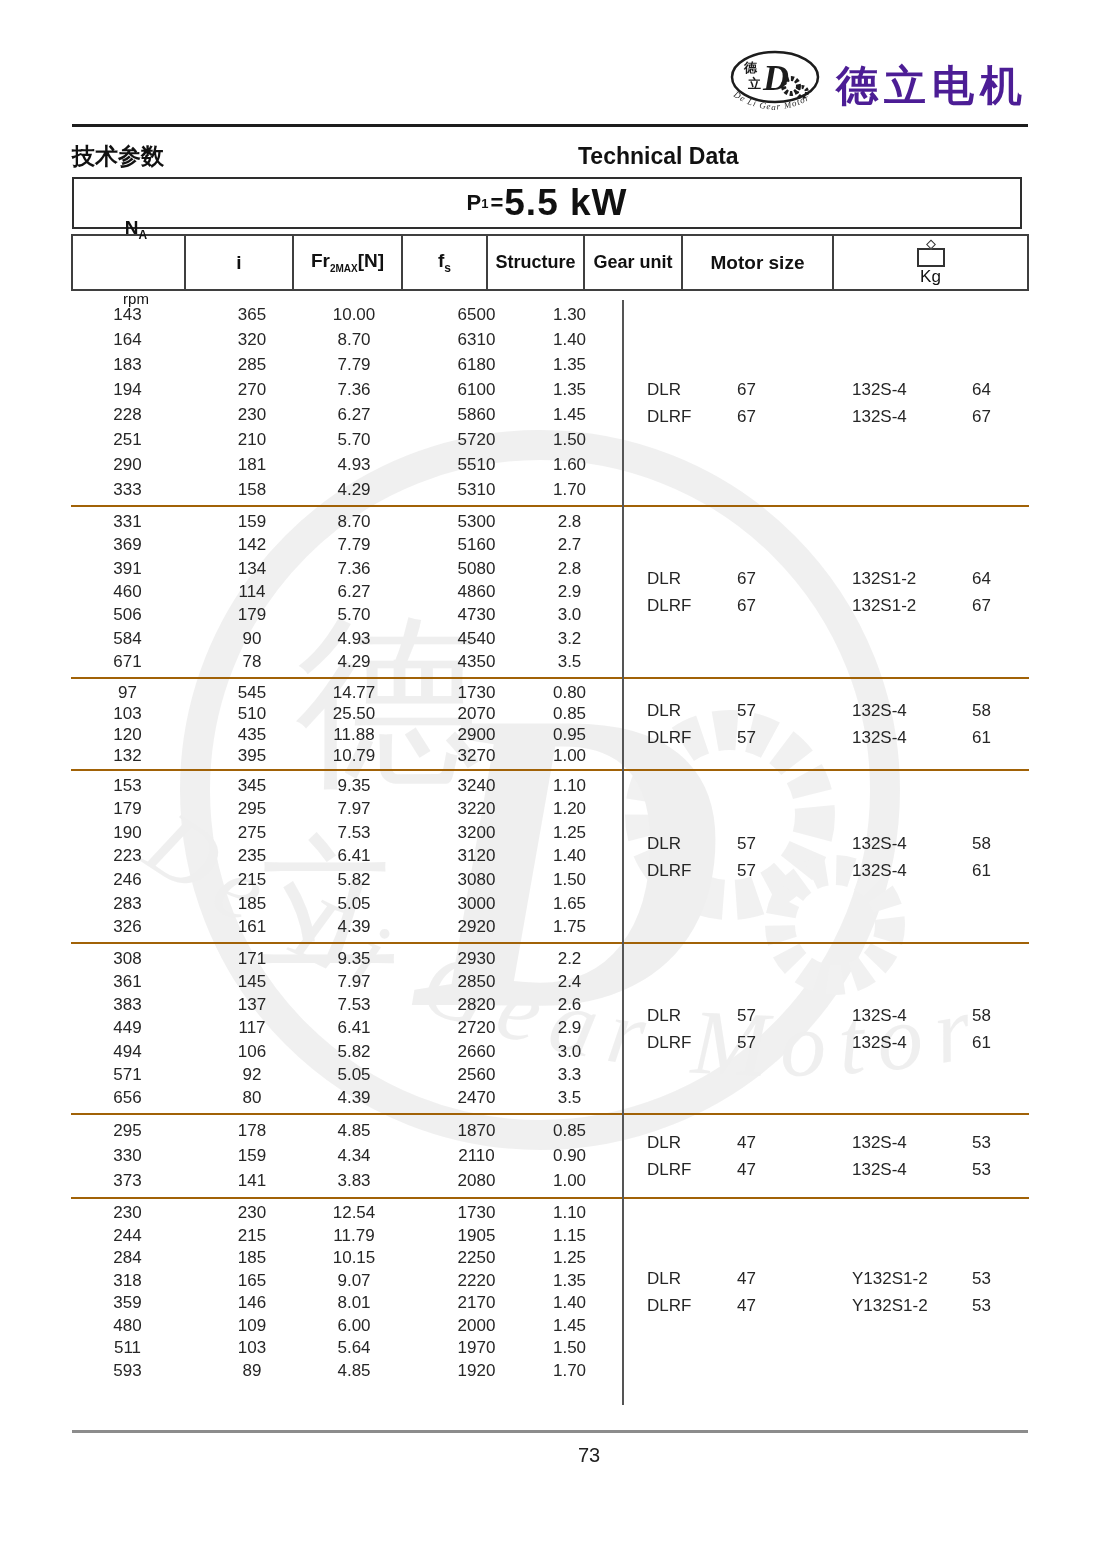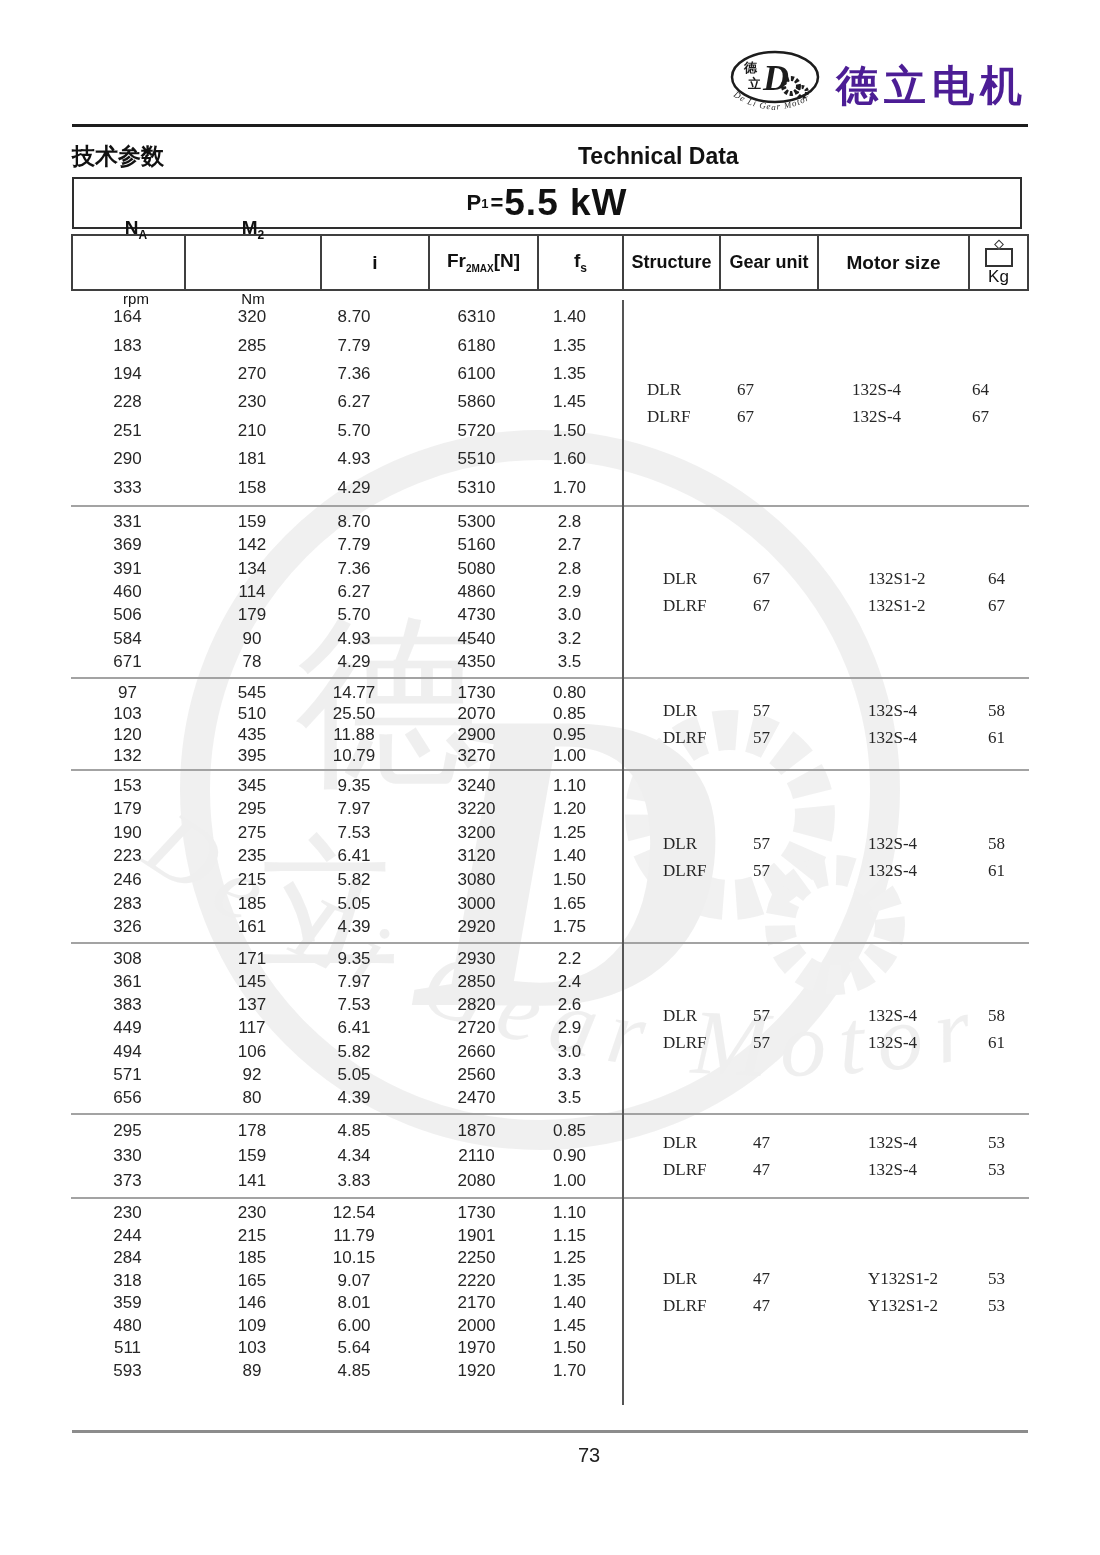--- a/index.html
+++ b/index.html
@@ -38,32 +38,32 @@
   .w-fs{width:85px;} .w-st{width:97px;} .w-gu{width:98px;} .w-ms{width:151px;}
   .kg-icon{position:relative;width:24px;height:15px;border:2px solid #333;background:#fff;margin:9px auto 1px auto;}
   .kg-icon::before{content:'';position:absolute;top:-9px;left:50%;width:5px;height:5px;border:1px solid #333;
                    background:#fff;transform:translateX(-50%) rotate(45deg);}
   .kg-label{font-size:17px;font-weight:normal;line-height:1.1;}
 
   
   .tbody{position:absolute;left:71px;top:300px;width:958px;}
   .vline{position:absolute;left:551px;top:0;width:2px;height:1105px;background:#555;}
   .group{display:flex;box-sizing:border-box;}
-  .group.sep{border-top:2px solid #a3a3a3;gap:16px;}
+  .group.sep{border-top:2px solid #a16207;}
   .g-left{width:551px;display:flex;flex-direction:column;justify-content:space-around;
           padding:3px 0;box-sizing:border-box;}
   .d-row{display:grid;grid-template-columns:113px 136px 108px 109px 85px;}
   .d-cell{text-align:center;font-size:17px;color:#262626;}
   .d-cell.c2{padding-right:40px;}
   .d-cell.c3{padding-right:12px;}
   .d-cell.c4{padding-right:20px;}
   .g-right{width:407px;display:flex;flex-direction:column;justify-content:center;gap:6px;
            padding-left:25px;box-sizing:border-box;}
   .s-row{display:grid;grid-template-columns:90px 95px 140px 60px;line-height:21px;}
-  .s-cell{text-align:left;font-size:17px;color:#262626;white-space:nowrap;font-family:Liberation Serif, serif;}
+  .s-cell{text-align:left;font-size:17px;color:#262626;white-space:nowrap;}
   .s-cell.s2{padding-left:20px;}
 
   
   .rule-bottom{position:absolute;left:72px;top:1430px;width:956px;height:3px;background:#8c8c8c;}
   .page-num{position:absolute;left:0;top:1444px;width:100%;text-align:center;font-size:20px;color:#222;margin-left:39px;}
 </style>
 </head>
 <body>
 
 <div class="page">
@@ -111,24 +111,20 @@
       <sub>1</sub>
       <span class="eq">=</span>
       <span class="val">5.5 kW</span>
   </div>
 
   <div class="thead">
     <div class="th w-na">
       <div class="th-main"><span>N</span><sub>A</sub></div>
       <div class="th-unit">rpm</div>
     </div>
-    <div class="th w-m2">
-      <div class="th-main"><span>M</span><sub>2</sub></div>
-      <div class="th-unit">Nm</div>
-    </div>
     <div class="th w-i">
       <div class="th-main"><span>i</span></div>
     </div>
     <div class="th w-fr">
       <div class="th-main"><span>Fr</span><sub class="small">2MAX</sub><span>[N]</span></div>
     </div>
     <div class="th w-fs">
       <div class="th-main"><span>f</span><sub>s</sub></div>
     </div>
     <div class="th w-st">
@@ -143,20 +139,27 @@
     <div class="th">
       <div class="kg-icon"></div>
       <div class="kg-label">Kg</div>
     </div>
   </div>
 
   <div class="tbody" id="tbody">
     <div class="vline"></div>
   <div class="group" style="height: 205px;">
         <div class="g-left">
+          <div class="d-row">
+            <div class="d-cell c0">143</div>
+            <div class="d-cell c1">365</div>
+            <div class="d-cell c2">10.00</div>
+            <div class="d-cell c3">6500</div>
+            <div class="d-cell c4">1.30</div>
+          </div>
           <div class="d-row">
             <div class="d-cell c0">164</div>
             <div class="d-cell c1">320</div>
             <div class="d-cell c2">8.70</div>
             <div class="d-cell c3">6310</div>
             <div class="d-cell c4">1.40</div>
           </div>
           <div class="d-row">
             <div class="d-cell c0">183</div>
             <div class="d-cell c1">285</div>
@@ -507,21 +510,21 @@
             <div class="d-cell c0">230</div>
             <div class="d-cell c1">230</div>
             <div class="d-cell c2">12.54</div>
             <div class="d-cell c3">1730</div>
             <div class="d-cell c4">1.10</div>
           </div>
           <div class="d-row">
             <div class="d-cell c0">244</div>
             <div class="d-cell c1">215</div>
             <div class="d-cell c2">11.79</div>
-            <div class="d-cell c3">1901</div>
+            <div class="d-cell c3">1905</div>
             <div class="d-cell c4">1.15</div>
           </div>
           <div class="d-row">
             <div class="d-cell c0">284</div>
             <div class="d-cell c1">185</div>
             <div class="d-cell c2">10.15</div>
             <div class="d-cell c3">2250</div>
             <div class="d-cell c4">1.25</div>
           </div>
           <div class="d-row">

